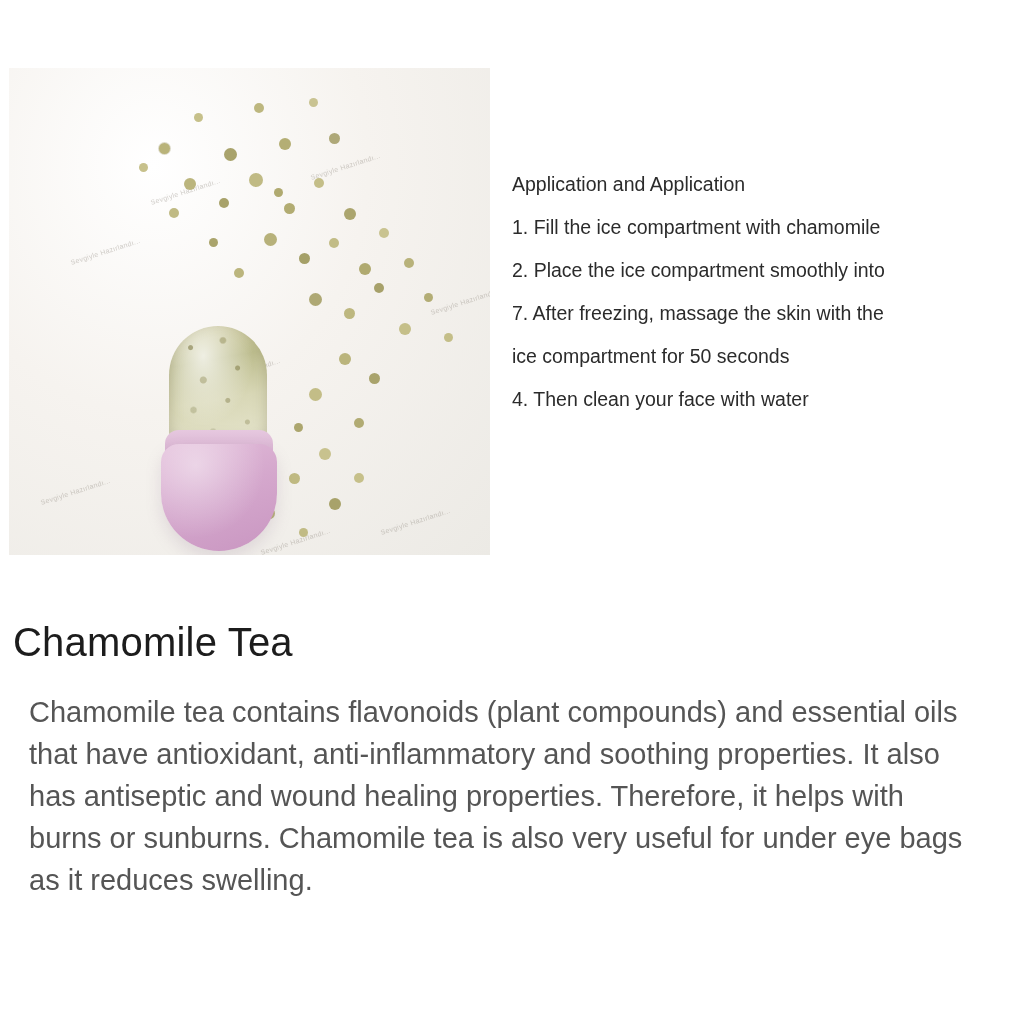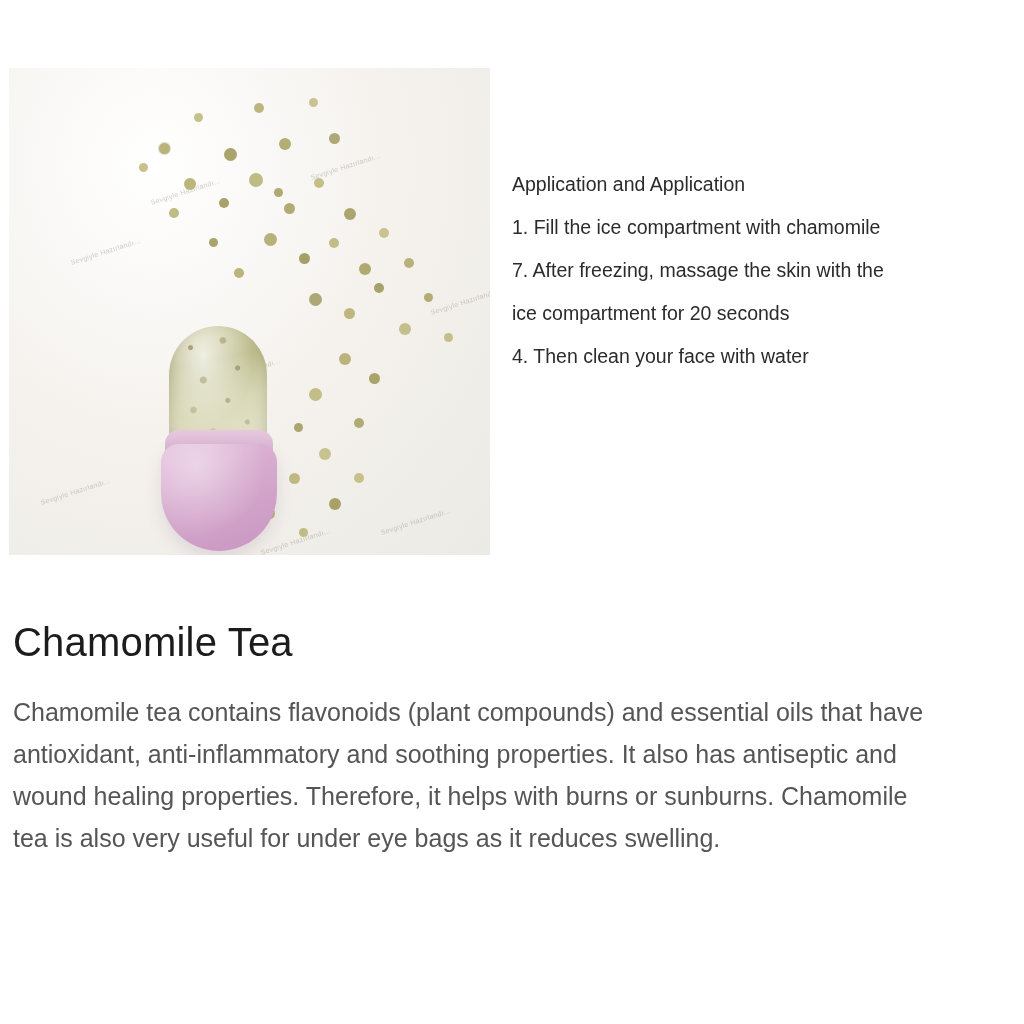--- a/index.html
+++ b/index.html
@@ -144,22 +144,22 @@
     width: 970px;
   }
   .bottom h1 {
     margin: 0 0 26px 0;
     font-size: 40px;
     font-weight: 400;
     color: #1c1c1c;
     letter-spacing: .2px;
   }
   .bottom p {
-    margin: 0;
-    font-size: 25px;
+    margin: 16px;
+    font-size: 29px;
     line-height: 42px;
     color: #555555;
     max-width: 935px;
   }
 </style>
 </head>
 <body>
 
 <div class="page">
 
@@ -222,22 +222,23 @@
       <div class="roller">
         <div class="ice"></div>
         <div class="collar"></div>
         <div class="cup"></div>
       </div>
     </div>
 
     <div class="instructions">
       <div class="line">Application and Application</div>
       <div class="line">1. Fill the ice compartment with chamomile</div>
+      <div class="line">2. Place the ice compartment smoothly into</div>
       <div class="line">7. After freezing, massage the skin with the</div>
-      <div class="line">ice compartment for 20 seconds</div>
+      <div class="line">ice compartment for 50 seconds</div>
       <div class="line">4. Then clean your face with water</div>
     </div>
   </div>
 
   <div class="bottom">
     <h1>Chamomile Tea</h1>
     <p>Chamomile tea contains flavonoids (plant compounds) and essential oils that have antioxidant, anti-inflammatory and soothing properties. It also has antiseptic and wound healing properties. Therefore, it helps with burns or sunburns. Chamomile tea is also very useful for under eye bags as it reduces swelling.</p>
   </div>
 
 </div>

